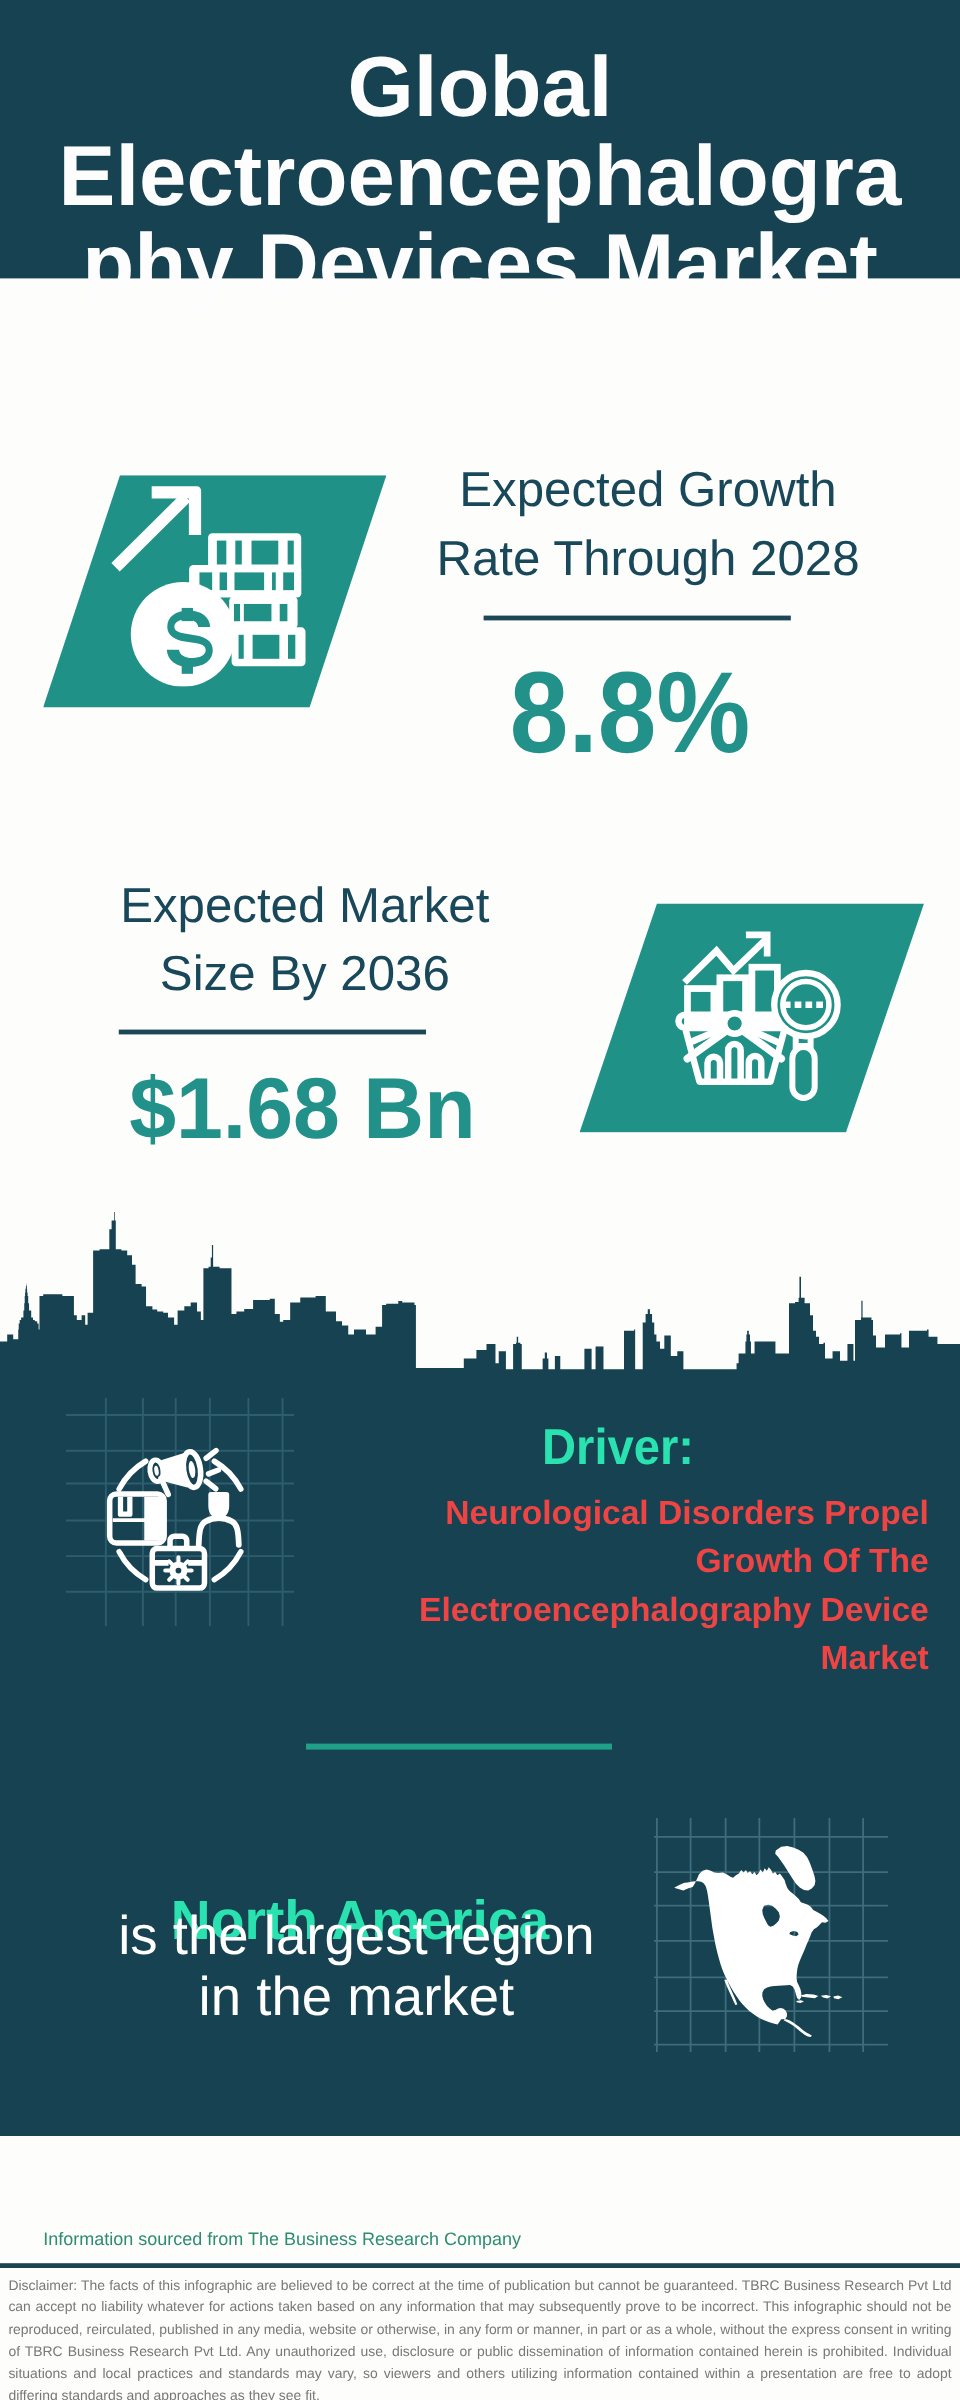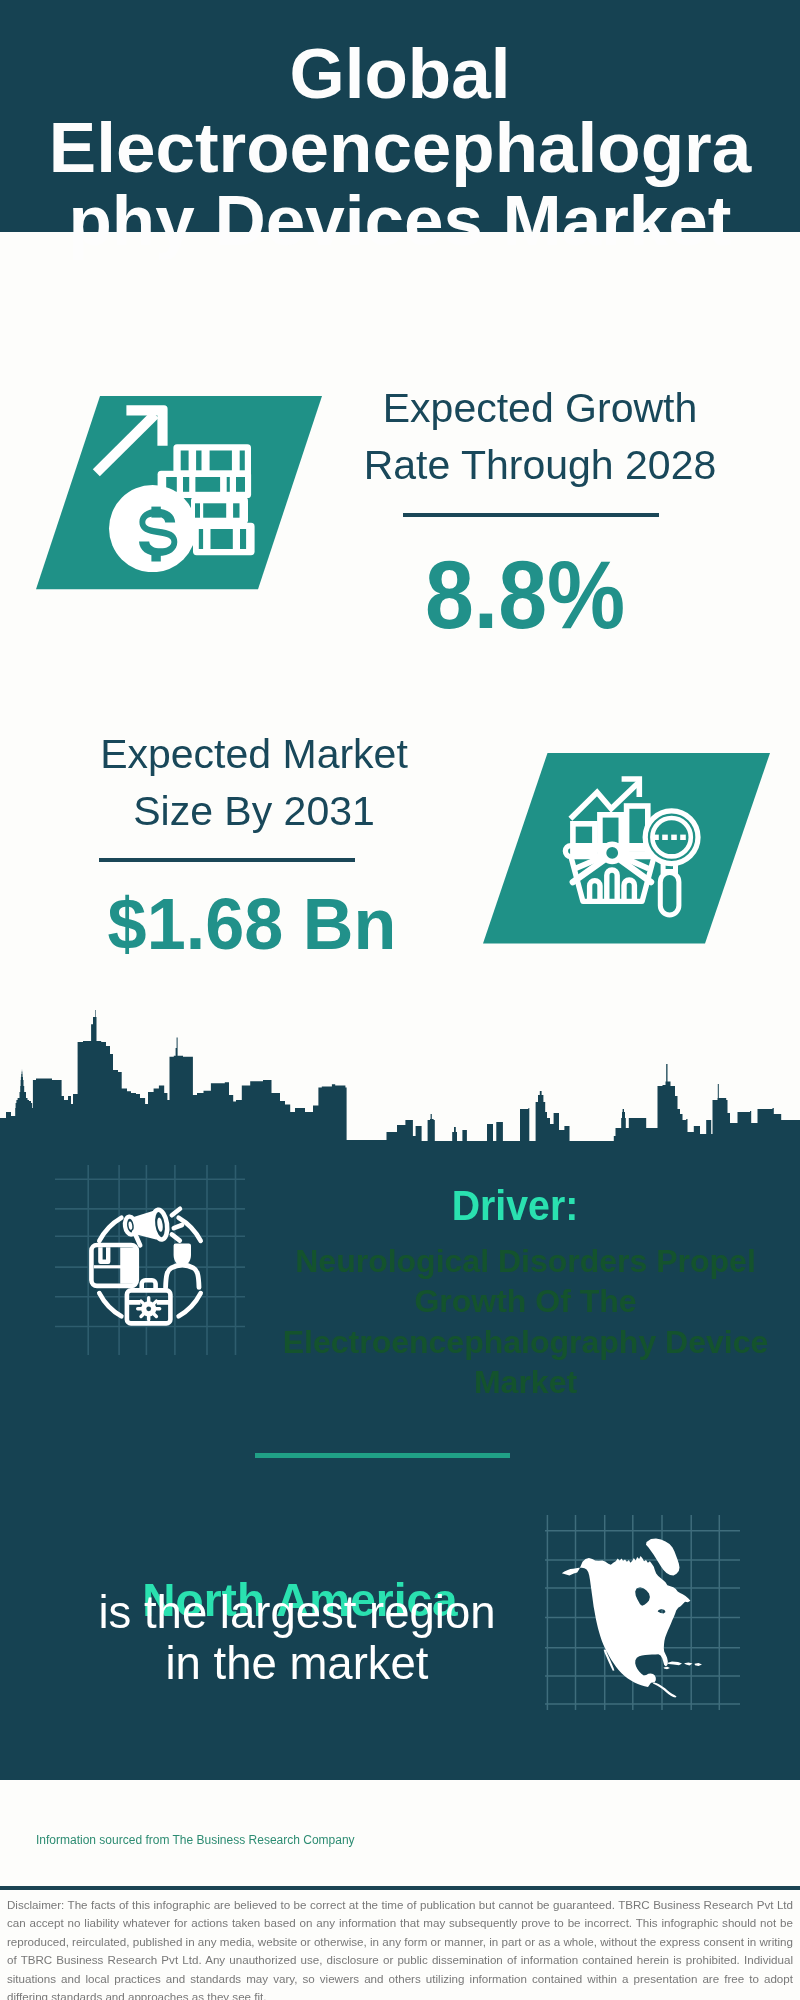--- a/index.html
+++ b/index.html
@@ -31,34 +31,34 @@
   .val2{left:57px;top:888px;width:390px;font-size:72px;line-height:72px;transform:scaleX(0.975);}
 
   
   .darkbody{position:absolute;left:0;top:1145px;width:800px;height:635px;background:#164252;}
   .skyline{position:absolute;left:0;top:1008px;width:800px;height:200px;display:block;}
 
   
   .driver-icon{position:absolute;left:55px;top:1165px;width:190px;height:190px;}
   .driver-title{position:absolute;left:270px;top:1184px;width:490px;text-align:center;
       font-size:42px;line-height:44px;font-weight:700;color:#2ae1b0;transform:scaleX(0.935);}
-  .driver-body{position:absolute;left:277px;top:1241px;width:497px;text-align:center;
-      font-size:32px;line-height:40.3px;font-weight:700;color:#14532d;}
+  .driver-body{position:absolute;left:277px;top:1241px;width:497px;text-align:right;
+      font-size:28px;line-height:40.3px;font-weight:700;color:#ef4444;}
   .mid-rule{position:absolute;left:255px;top:1453px;width:255px;height:5px;background:#20a086;}
 
   
   .region-title{position:absolute;left:95px;top:1541px;width:410px;text-align:center;
       font-size:46px;line-height:44px;font-weight:700;color:#2ae1b0;margin-top:37px;}
   .region-body{position:absolute;left:91px;top:1587px;width:412px;text-align:center;
       font-size:45.5px;line-height:51px;font-weight:400;color:#ffffff;}
   .region-map{position:absolute;left:545px;top:1515px;width:195px;height:195px;}
 
   
   .srcblock{position:absolute;left:36px;top:1826px;}
-  .srcline{font-size:12px;line-height:29px;color:#2d8c72;white-space:nowrap;}
+  .srcline{font-size:15px;line-height:29px;color:#2d8c72;white-space:nowrap;margin-top:26px;}
   .divider{position:absolute;left:0;top:1886px;width:800px;height:4px;background:#1c4453;}
   .disclaimer{position:absolute;left:7px;top:1896px;width:786px;
       font-size:11.6px;line-height:18.4px;color:#787878;text-align:justify;}
 </style>
 </head>
 <body>
 
 <div class="page">
 
   <div class="header">
@@ -138,21 +138,21 @@
       <rect x="105.3" y="107.6" width="18.6" height="42.3" rx="9.3" fill="#1f9187" stroke-width="5.0"></rect>
     </g>
     <g fill="#fff">
       <rect x="98.2" y="69.6" width="5.6" height="5.4"></rect>
       <rect x="107.2" y="69.6" width="5.6" height="5.4"></rect>
       <rect x="116.2" y="69.6" width="5.6" height="5.4"></rect>
       <rect x="125.2" y="69.6" width="5.6" height="5.4"></rect>
     </g>
   </svg>
 
-  <div class="stat-label lbl2">Expected Market Size By 2031</div>
+  <div class="stat-label lbl2">Expected Market Size By 2036</div>
   <div class="stat-rule rule2"></div>
   <div class="stat-value val2">$1.68 Bn</div>
 
   <div class="darkbody"></div>
   <svg class="skyline" viewBox="0 0 800 200" preserveAspectRatio="none">
     <path d="M 0,110 L 6,110 L 6,104 L 11,104 L 11,108 L 14,108 L 15.2,108 L 15.2,100 L 15.6,100 L 15.6,95 L 16.4,95 L 16.4,92 L 17.6,92 L 17.6,90 L 19.5,90 L 19.5,84 L 20.2,84 L 20.2,78 L 20.6,78 L 20.6,72 L 20.9,72 L 20.9,69 L 21.2,69 L 21.2,66 L 21.6,66 L 21.6,63.5 L 21.9,63.5 L 21.9,61.5 L 22.1,61.5 L 22.1,63.5 L 22.4,63.5 L 22.4,66 L 22.6,66 L 22.6,69 L 23,69 L 23,72 L 23.5,72 L 23.5,78 L 24.2,78 L 24.2,84 L 26,84 L 26,90 L 27.5,90 L 27.5,92 L 29,92 L 29,93 L 31,93 L 31,95 L 32.2,95 L 32.2,100 L 33,100 L 33,104 L 32.9,104 L 32.9,72 L 36,72 L 36,70.5 L 52,70.5 L 52,72 L 61.6,72 L 61.6,88 L 64,88 L 64,92 L 68,92 L 68,88 L 71,88 L 71,96 L 73,96 L 73,86 L 76,86 L 77.6,86 L 77.6,34 L 83,34 L 83,33 L 88,33 L 91.1,33 L 91.1,16.3 L 93,16.3 L 93,9 L 95,9 L 95,2 L 95.6,2 L 95.6,9 L 96.5,9 L 96.5,16.3 L 96.5,33 L 101.2,33 L 101.2,34 L 106,34 L 106,38 L 110,38 L 110,46 L 113,46 L 113,62 L 118,62 L 118,64 L 121.7,64 L 121.7,80.6 L 127,80.6 L 127,83.2 L 131,83.2 L 131,85 L 136,85 L 136,86 L 140,86 L 140,90 L 145.1,90 L 145.1,101.9 L 145.1,96 L 148,96 L 148,84 L 153.6,84 L 153.6,80.6 L 158.9,80.6 L 158.9,77.4 L 164.2,77.4 L 164.2,84.9 L 167.4,84.9 L 167.4,96.6 L 167.4,92 L 169.5,92 L 169.5,48.8 L 173.8,48.8 L 173.8,47.7 L 175.6,47.7 L 175.6,40 L 176.6,40 L 176.6,29.6 L 177.6,29.6 L 177.6,40 L 177.6,47.7 L 183,47.7 L 183,48.8 L 192.9,48.8 L 192.9,50.9 L 192.9,87 L 197,87 L 197,85 L 203.5,85 L 203.5,82.8 L 210.9,82.8 L 210.9,75.3 L 224.8,75.3 L 224.8,74.2 L 229,74.2 L 229,87 L 233.2,87 L 233.2,93.4 L 236,93.4 L 236,92 L 241.8,92 L 241.8,77.4 L 250.2,77.4 L 250.2,73.2 L 263,73.2 L 263,72.1 L 271.5,72.1 L 271.5,84.9 L 280,84.9 L 280,87 L 280,93 L 285,93 L 285,96.5 L 290.2,96.5 L 290.2,108.9 L 290.2,104 L 295,104 L 295,100 L 305,100 L 305,104 L 313,104 L 313,97.6 L 318.4,97.6 L 318.4,79.6 L 321.8,79.6 L 321.8,78.5 L 331.9,78.5 L 331.9,76.2 L 335.2,76.2 L 335.2,77.4 L 345.4,77.4 L 345.4,79.6 L 346.6,79.6 L 346.6,132 L 385,132 L 386.5,132 L 386.5,124 L 395.5,124 L 397,124 L 397,117 L 404.5,117 L 405.4,117 L 405.4,112 L 412,112 L 412.9,112 L 412.9,128 L 415,128 L 415.6,128 L 415.6,118 L 420.4,118 L 421.6,118 L 421.6,133 L 426.4,133 L 427.6,133 L 427.6,112 L 430,112 L 430,111 L 430.6,111 L 430.6,106 L 431.8,106 L 431.8,111 L 433.6,111 L 433.6,112 L 434.8,112 L 434.8,133 L 451,133 L 452.2,133 L 452.2,124 L 454,124 L 454,119 L 455.8,119 L 455.8,124 L 457,124 L 457,133 L 461.5,133 L 462.4,133 L 462.4,122 L 466,122 L 466.9,122 L 466.9,133 L 486.1,133 L 487,133 L 487,116 L 491.8,116 L 493,116 L 493,133 L 495.4,133 L 496.3,133 L 496.3,114 L 502,114 L 502.9,114 L 502.9,133 L 519.1,133 L 520,133 L 520,101 L 528.4,101 L 528.4,100 L 529.3,100 L 529.3,133 L 534.4,133 L 535.6,133 L 535.6,94 L 538,94 L 538,87 L 539.8,87 L 539.8,83 L 541.0,83 L 541.6,83 L 541.6,87 L 543.4,87 L 543.4,94 L 545.2,94 L 545.2,104 L 547,104 L 547,110 L 550,110 L 550,116 L 553.6,116 L 553.6,105 L 557.8,105 L 559,105 L 559,122 L 563.5,122 L 564.4,122 L 564.4,118 L 568.6,118 L 569.5,118 L 569.5,133 L 613.8,133 L 613.8,128 L 615.5,128 L 615.5,120 L 620,120 L 621.2,120 L 621.2,110 L 622,110 L 622,104 L 622.6,104 L 622.6,101 L 623.4,101 L 624,101 L 624,104 L 625,104 L 625,110 L 625.8,110 L 625.8,120 L 627.5,120 L 628.8,120 L 628.8,110 L 645,110 L 646.2,110 L 646.2,120 L 656.2,120 L 657.5,120 L 657.5,78 L 662.5,78 L 662.5,77 L 665.5,77 L 665.5,73.5 L 666.2,73.5 L 666.2,56 L 666.9,56 L 667.5,56 L 667.5,73.5 L 670.5,73.5 L 670.5,78 L 675,78 L 675,88 L 677.5,88 L 677.5,101 L 680,101 L 680,106 L 682.5,106 L 682.5,112 L 686.2,112 L 686.2,111 L 687.5,111 L 687.5,124 L 693.8,124 L 693.8,118 L 698.8,118 L 700,118 L 700,126 L 705,126 L 706.2,126 L 706.2,112 L 710,112 L 711.2,112 L 711.2,126 L 712.5,126 L 712.5,92 L 717.5,92 L 717.5,90 L 717.8,90 L 717.8,76 L 718.2,76 L 718.8,76 L 718.8,90 L 726.2,90 L 726.2,92 L 727.5,92 L 727.5,105 L 730,105 L 730,115 L 736.2,115 L 737.5,115 L 737.5,104 L 750,104 L 750,103 L 751.2,103 L 751.2,115 L 756.2,115 L 757.5,115 L 757.5,101 L 772.5,101 L 772.5,100 L 773.8,100 L 773.8,106 L 780,106 L 781.2,106 L 781.2,112 L 800,112 L 800,200 L 0,200 Z" fill="#164252"></path>
   </svg>
 
   <svg class="driver-icon" viewBox="0 0 190 190">
     <g stroke="#2e5d6e" stroke-width="1.6">

